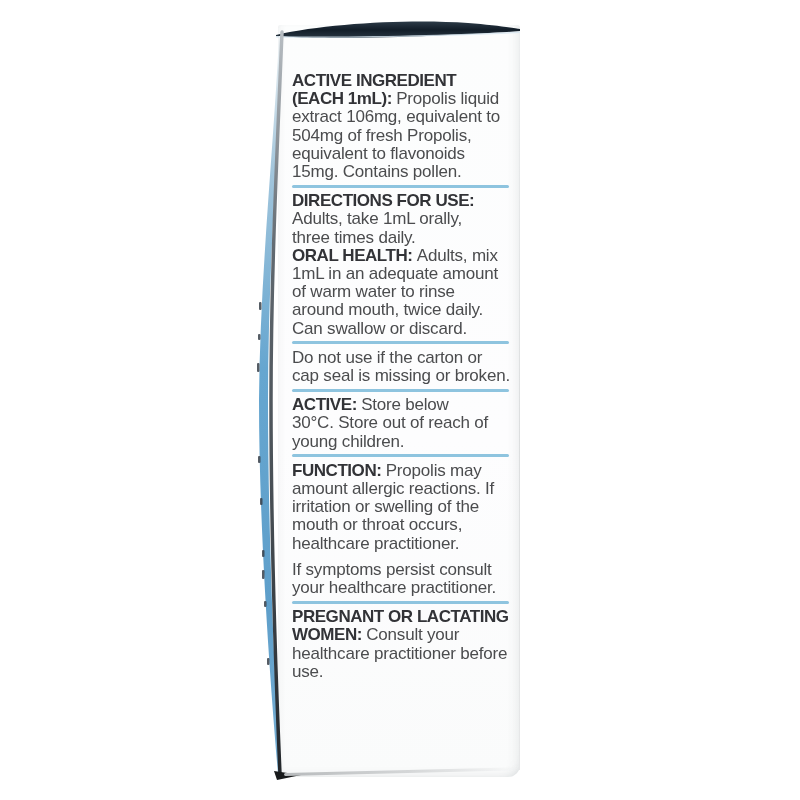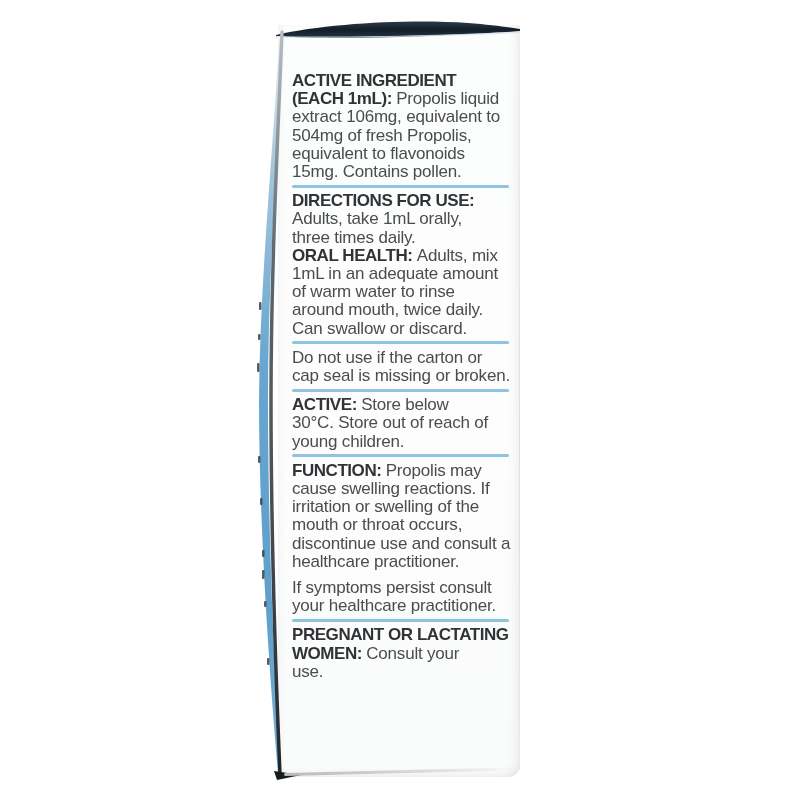--- a/index.html
+++ b/index.html
@@ -140,30 +140,30 @@
       </div>
       <div class="divider"></div>
       <div class="section">
         <div class="line"><span class="b">ACTIVE: </span><span>Store below</span></div>
         <div class="line"><span>30°C. Store out of reach of</span></div>
         <div class="line"><span>young children.</span></div>
       </div>
       <div class="divider"></div>
       <div class="section">
         <div class="line"><span class="b">FUNCTION: </span><span>Propolis may</span></div>
-        <div class="line"><span>cause swelling reactions. If</span></div>
+        <div class="line"><span>amount allergic reactions. If</span></div>
         <div class="line"><span>irritation or swelling of the</span></div>
         <div class="line"><span>mouth or throat occurs,</span></div>
-        <div class="line"><span>discontinue use and consult a</span></div>
         <div class="line"><span>healthcare practitioner.</span></div>
       </div>
       <div class="section space-before">
         <div class="line"><span>If symptoms persist consult</span></div>
         <div class="line"><span>your healthcare practitioner.</span></div>
       </div>
       <div class="divider"></div>
       <div class="section">
         <div class="line"><span class="b">PREGNANT OR LACTATING</span></div>
         <div class="line"><span class="b">WOMEN: </span><span>Consult your</span></div>
+        <div class="line"><span>healthcare practitioner before</span></div>
         <div class="line"><span>use.</span></div>
       </div>
     </div>
 </div>
 
 </body></html>

